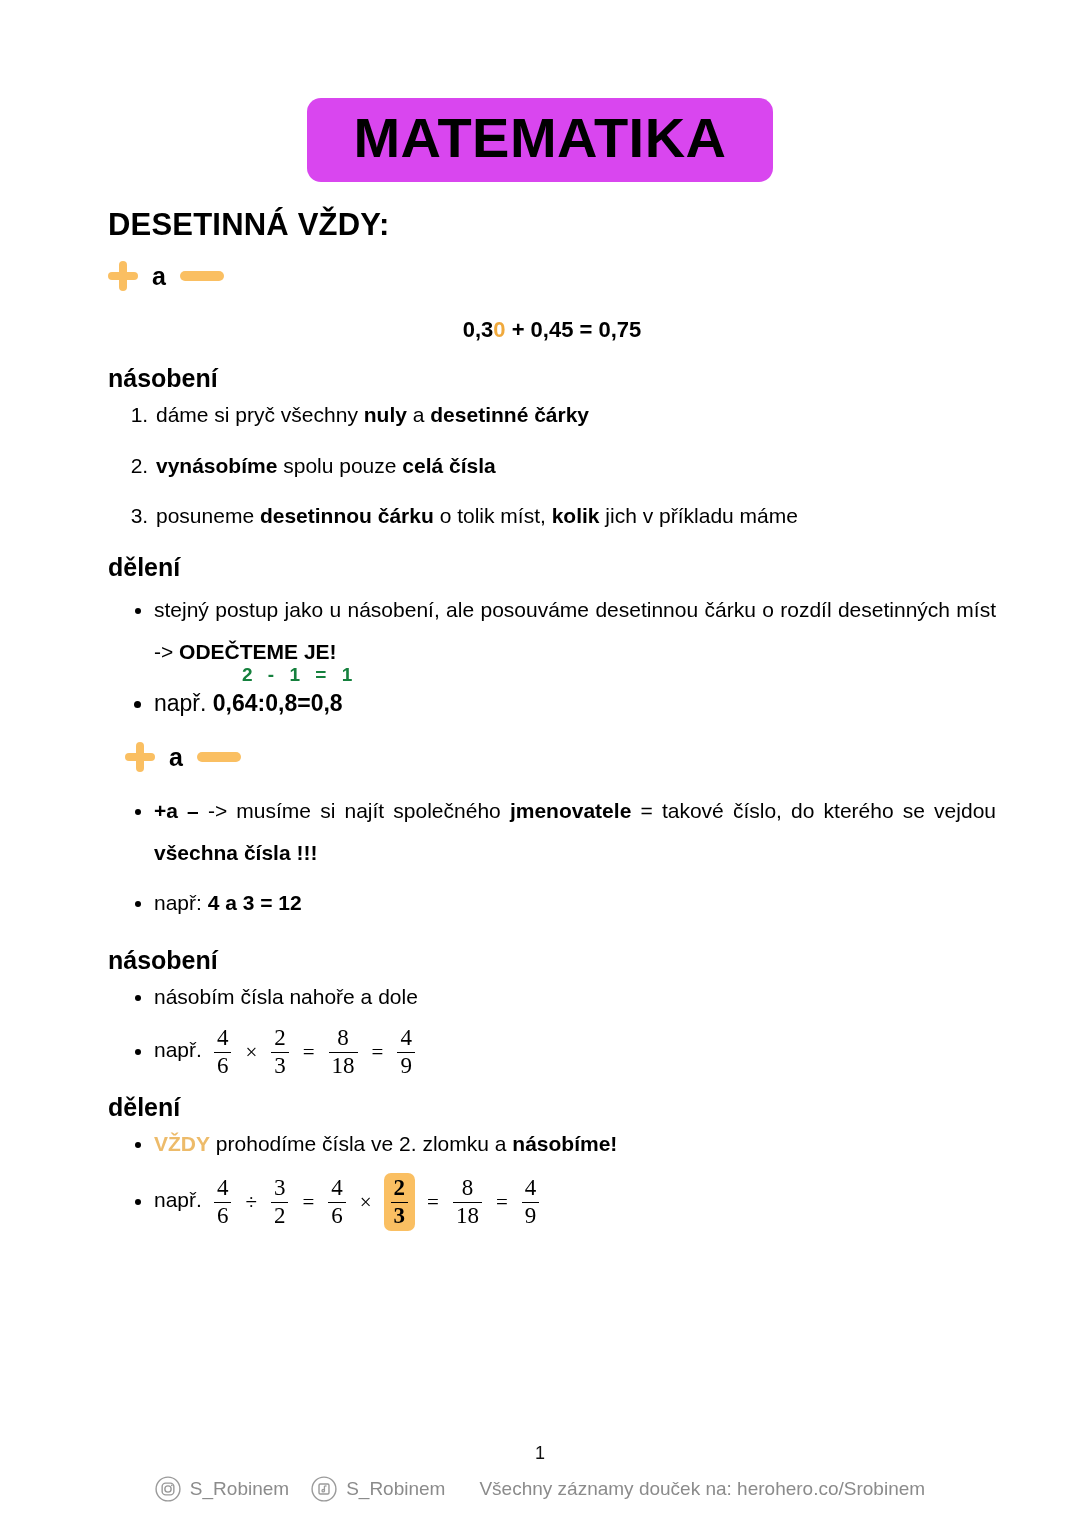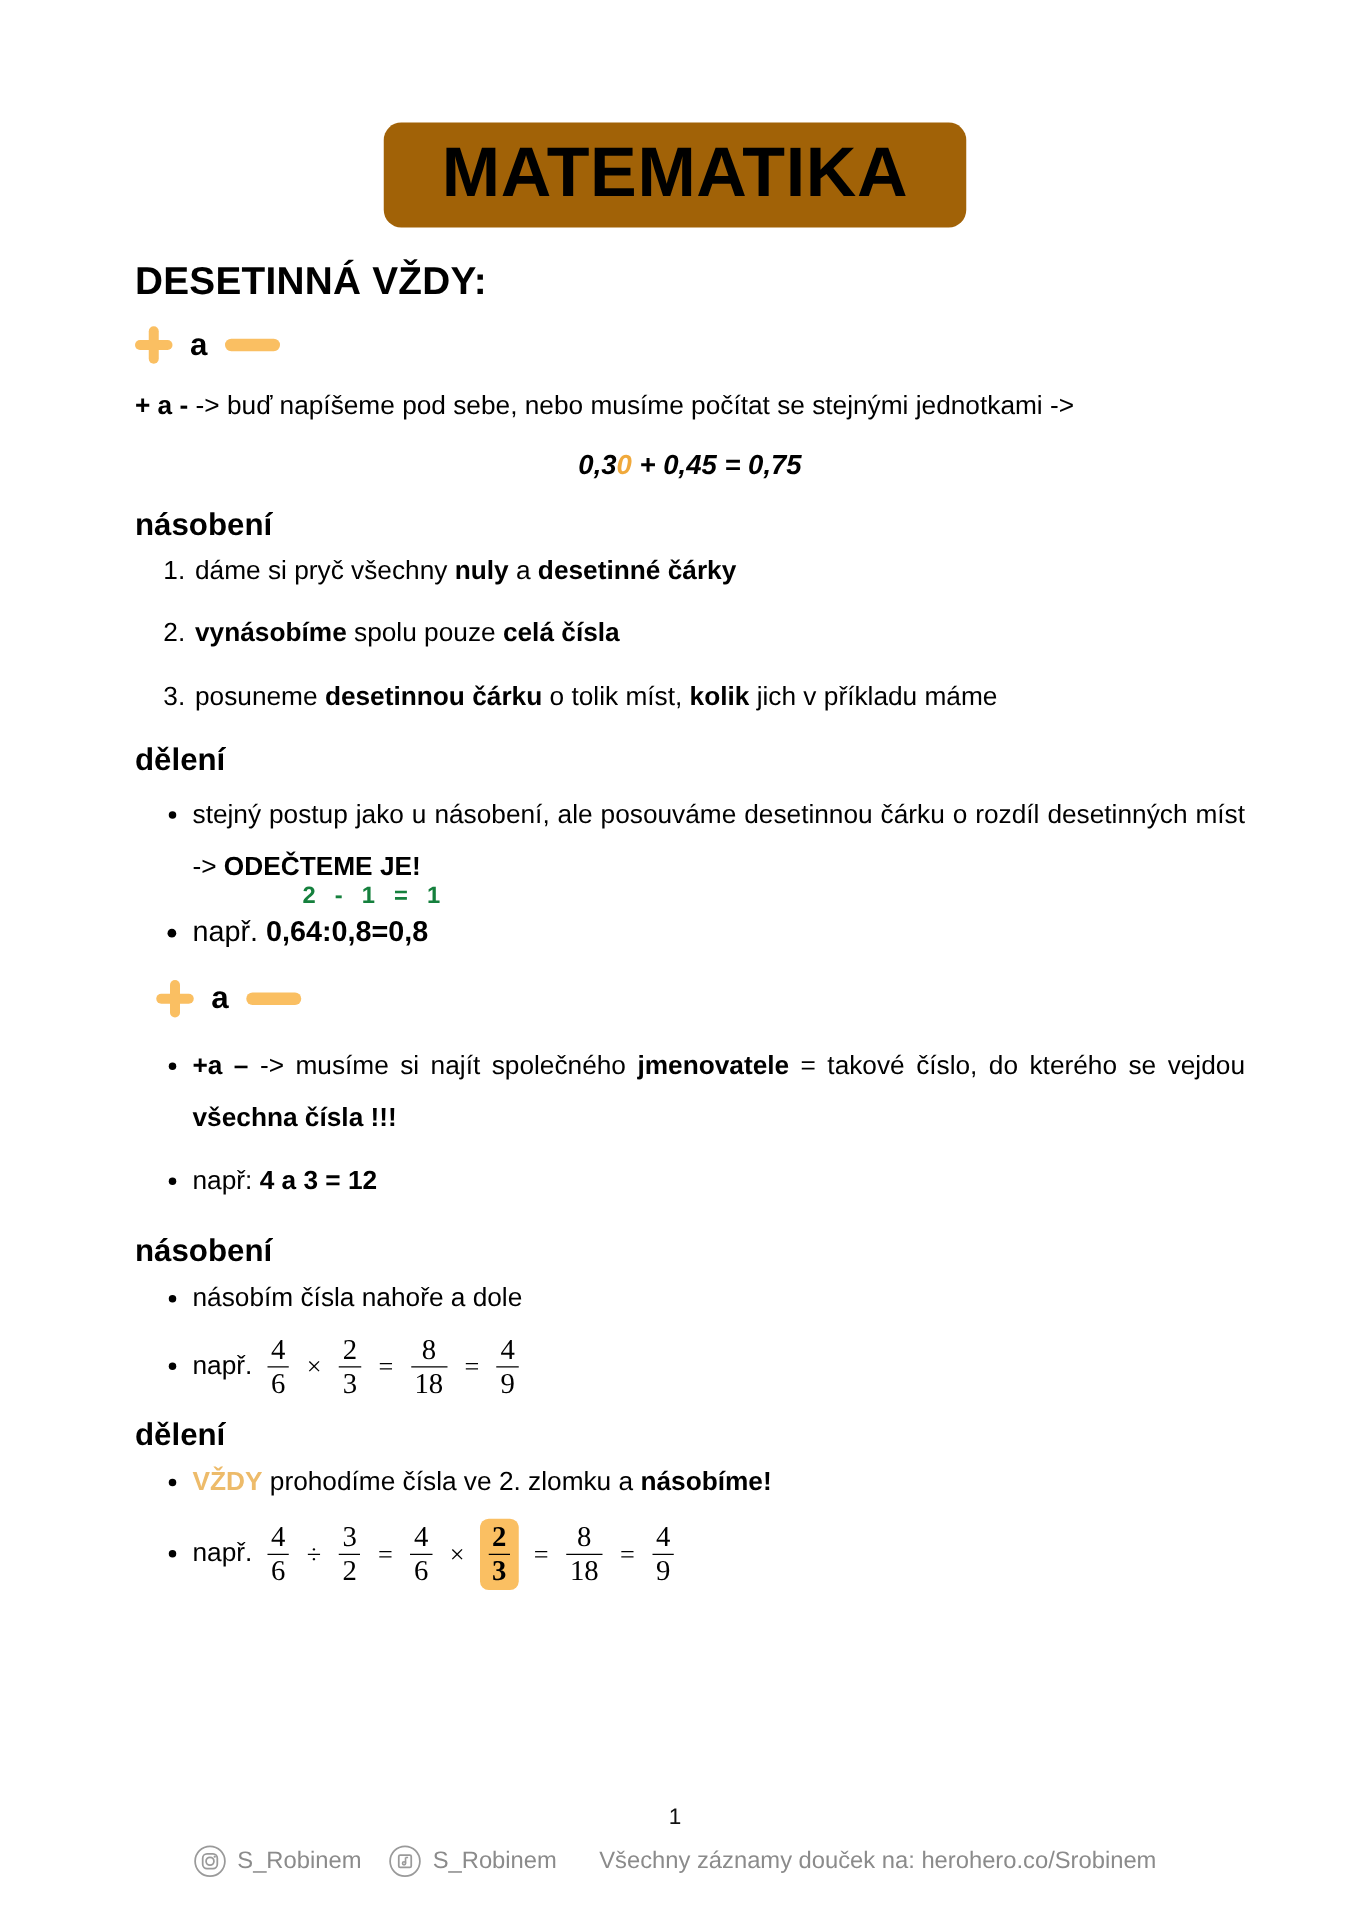--- a/index.html
+++ b/index.html
@@ -24,21 +24,21 @@
   
   .title-wrap {
     position: absolute;
     top: 98px;
     left: 0;
     width: 1080px;
     text-align: center;
   }
   .title-banner {
     display: inline-block;
-    background: #a16207;
+    background: #d946ef;
     border-radius: 14px;
     padding: 10px 46px 14px 46px;
     font-size: 56px;
     font-weight: bold;
     letter-spacing: 0.5px;
     line-height: 1.08;
     color: #000;
   }
 
   
@@ -110,21 +110,20 @@
   p.para {
     font-size: 21px;
     line-height: 1.5;
     margin: 0 0 12px 0;
   }
   .eq-center {
     text-align: center;
     font-size: 22px;
     font-weight: bold;
     margin: 18px 0 20px 0;
-    font-style: italic;
   }
   .orange { color: #f0a93c; }
   .orange-lite { color: #edbb6a; }
   b, strong { font-weight: bold; }
 
   
   ol.num-list {
     margin: 4px 0 0 0;
     padding-left: 46px;
     font-size: 21px;
@@ -239,21 +238,20 @@
   <div class="content">
 
     <h2 class="section-title">DESETINNÁ VŽDY:</h2>
 
     <div class="pm-row">
       <span class="icon-plus"></span>
       <span class="pm-a">a</span>
       <span class="icon-minus"></span>
     </div>
 
-    <p class="para"><b>+ a - </b><span>-&gt; buď napíšeme pod sebe, nebo musíme počítat se stejnými jednotkami -&gt;</span></p>
 
     <div class="eq-center"><span>0,3</span><span class="orange">0</span><span> + 0,45 = 0,75</span></div>
 
     <h3 class="sub-title">násobení</h3>
     <ol class="num-list">
       <li><span>dáme si pryč všechny </span><b>nuly</b><span> a </span><b>desetinné čárky</b><span></span></li>
       <li><span></span><b>vynásobíme</b><span> spolu pouze </span><b>celá čísla</b><span></span></li>
       <li><span>posuneme </span><b>desetinnou čárku</b><span> o tolik míst, </span><b>kolik</b><span> jich v příkladu máme</span></li>
     </ol>
 

